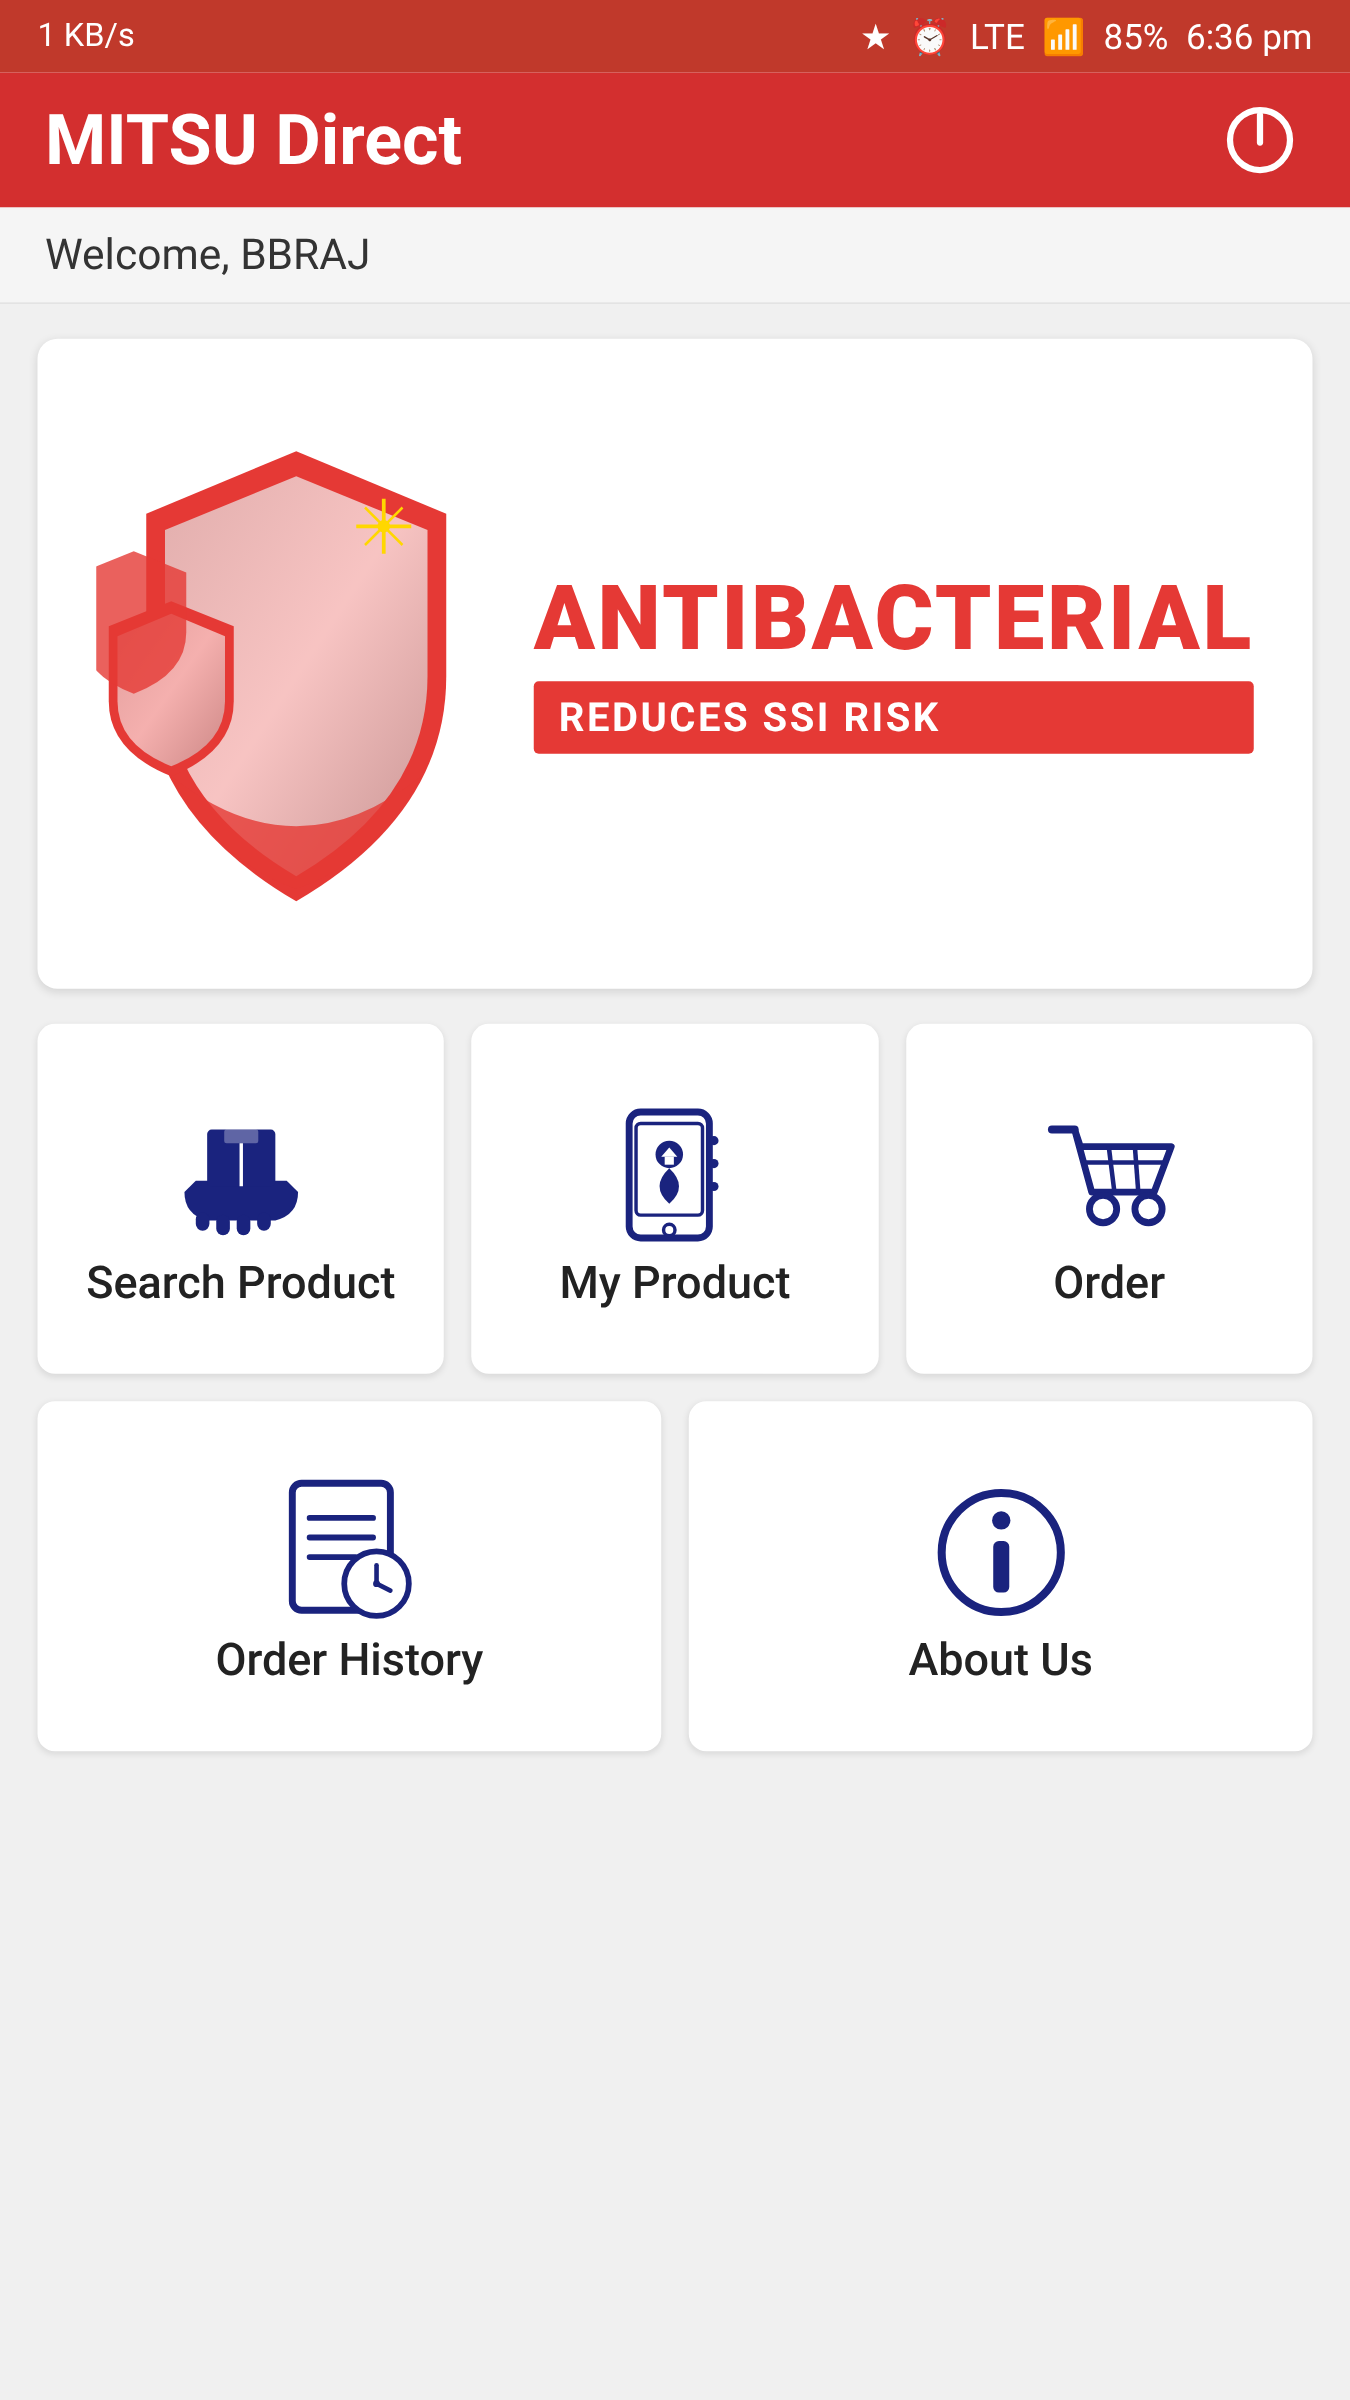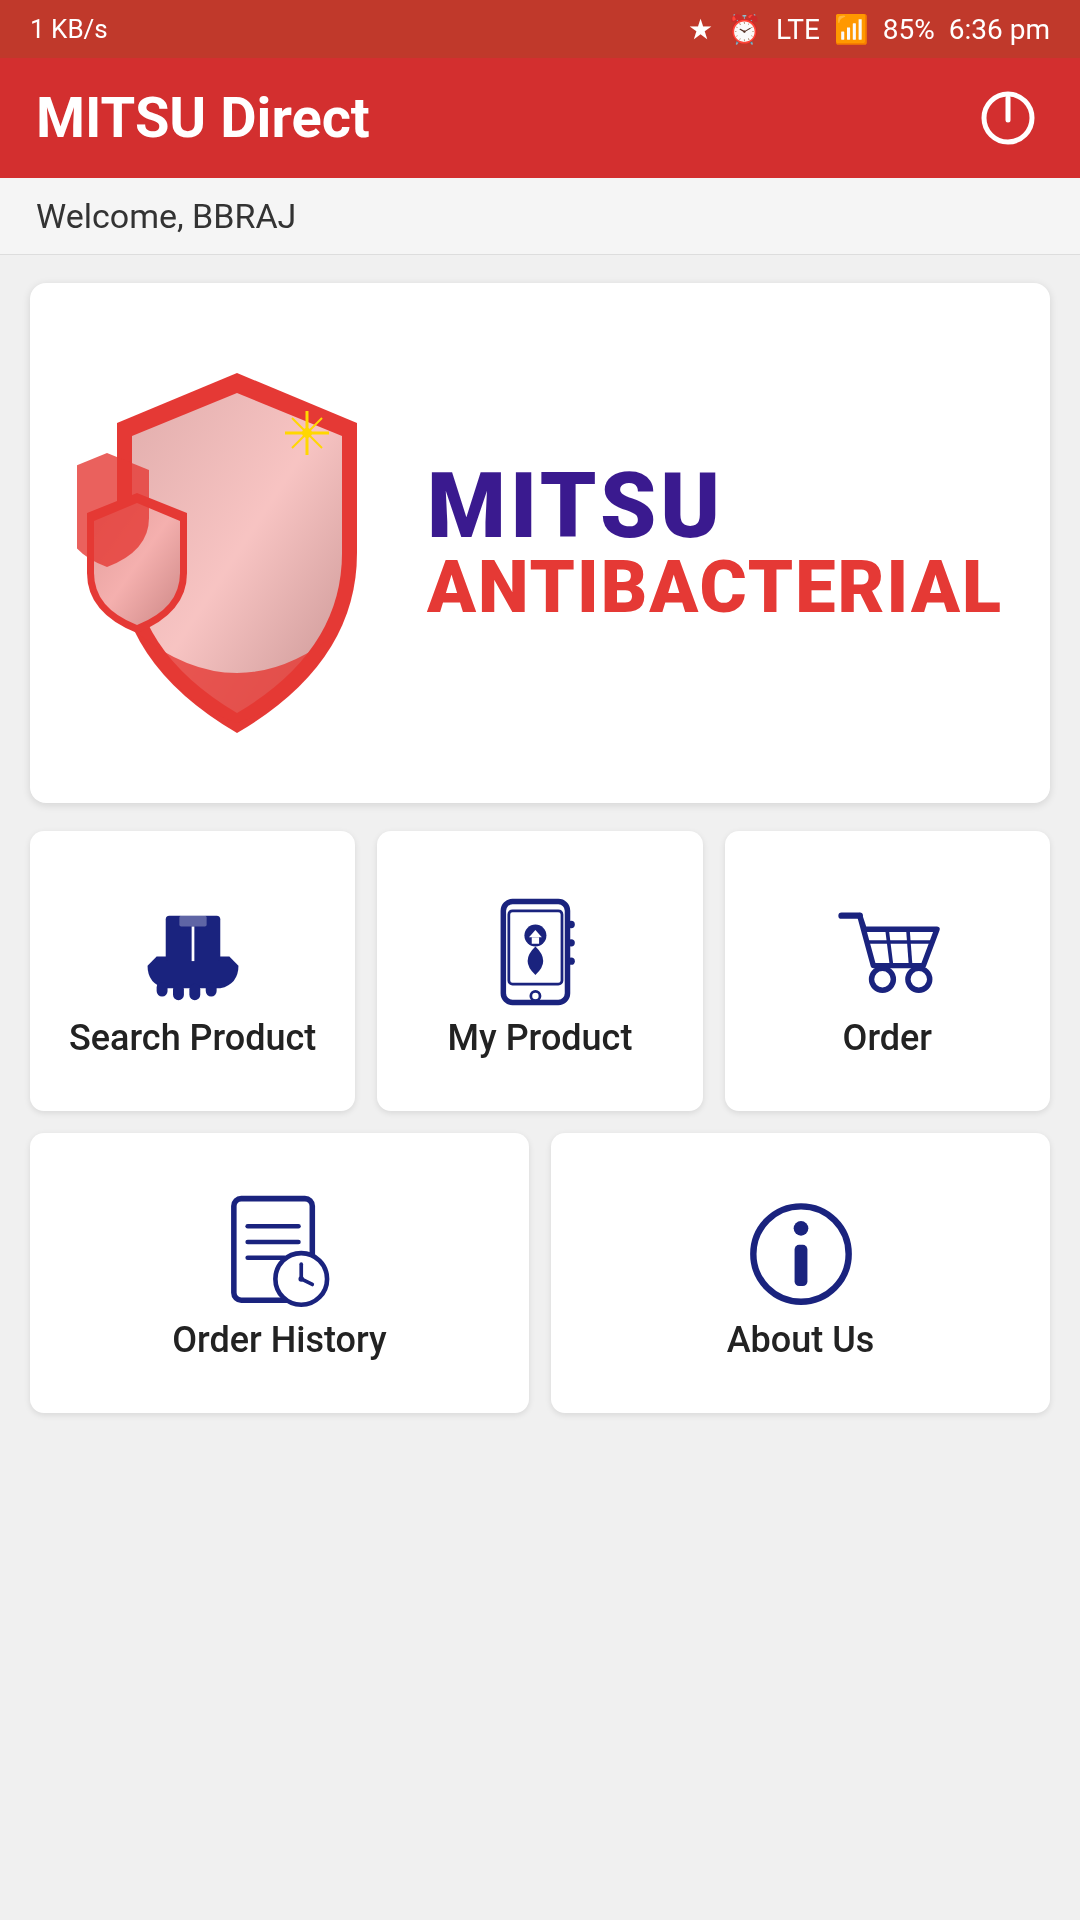--- a/index.html
+++ b/index.html
@@ -33,21 +33,21 @@
     }
 
     
     .app-bar {
       background: #d32f2f;
       color: white;
       display: flex;
       justify-content: space-between;
       align-items: center;
       padding: 0 36px;
-      height: 120px;
+      height: 108px;
     }
     .app-title {
       font-size: 56px;
       font-weight: bold;
       color: white;
     }
     .power-btn {
       width: 72px;
       height: 72px;
       display: flex;
@@ -229,22 +229,22 @@
           <line x1="0" y1="-22" x2="0" y2="22" stroke="#FFD700" stroke-width="3"></line>
           <line x1="-22" y1="0" x2="22" y2="0" stroke="#FFD700" stroke-width="3"></line>
           <line x1="-15" y1="-15" x2="15" y2="15" stroke="#FFD700" stroke-width="2"></line>
           <line x1="15" y1="-15" x2="-15" y2="15" stroke="#FFD700" stroke-width="2"></line>
           <circle cx="0" cy="0" r="5" fill="#FFD700"></circle>
         </g>
       </svg>
     </div>
 
     <div class="brand-text">
-      <span class="brand-mitsu">MITSU</span>
       <span class="brand-antibacterial">ANTIBACTERIAL</span>
+      <span class="brand-tag">REDUCES SSI RISK</span>
     </div>
   </div>
 </div>
 
 <div class="menu-grid">
 
   <div class="menu-card">
     <div class="menu-icon">
       <svg viewBox="0 0 120 110" width="110" height="100" xmlns="http://www.w3.org/2000/svg">
 

